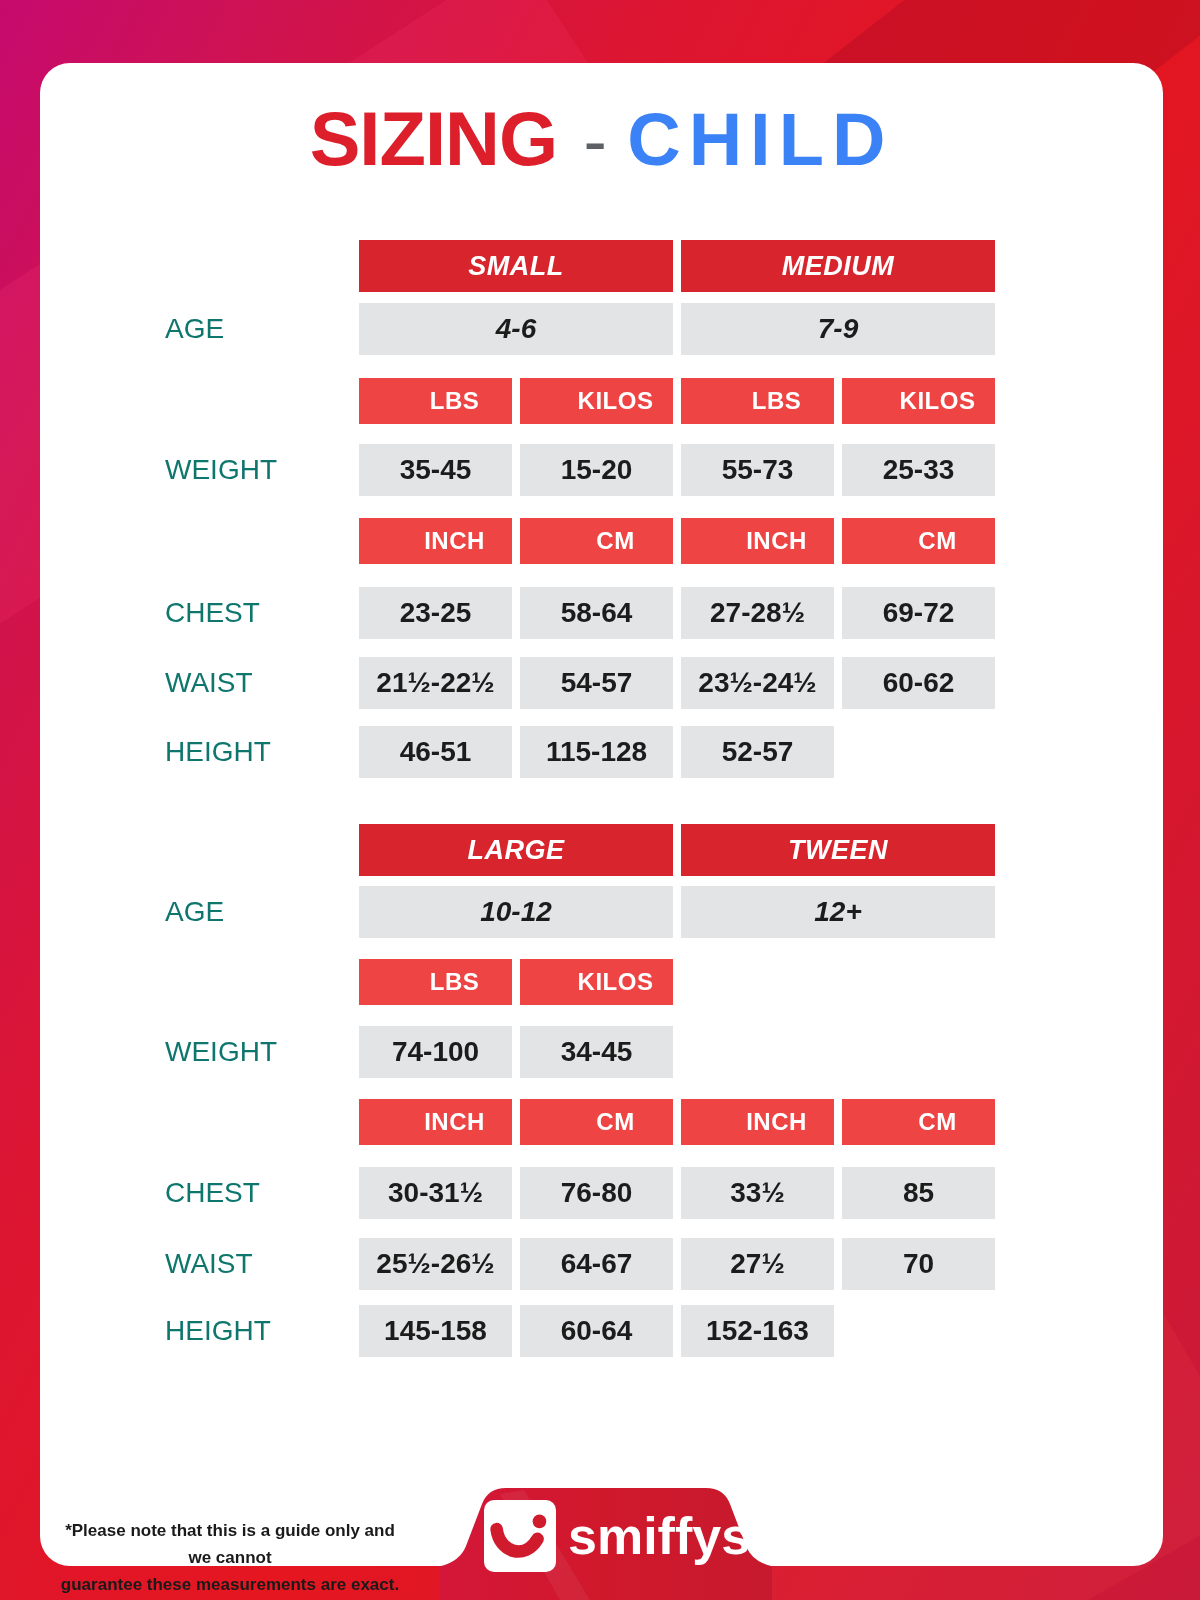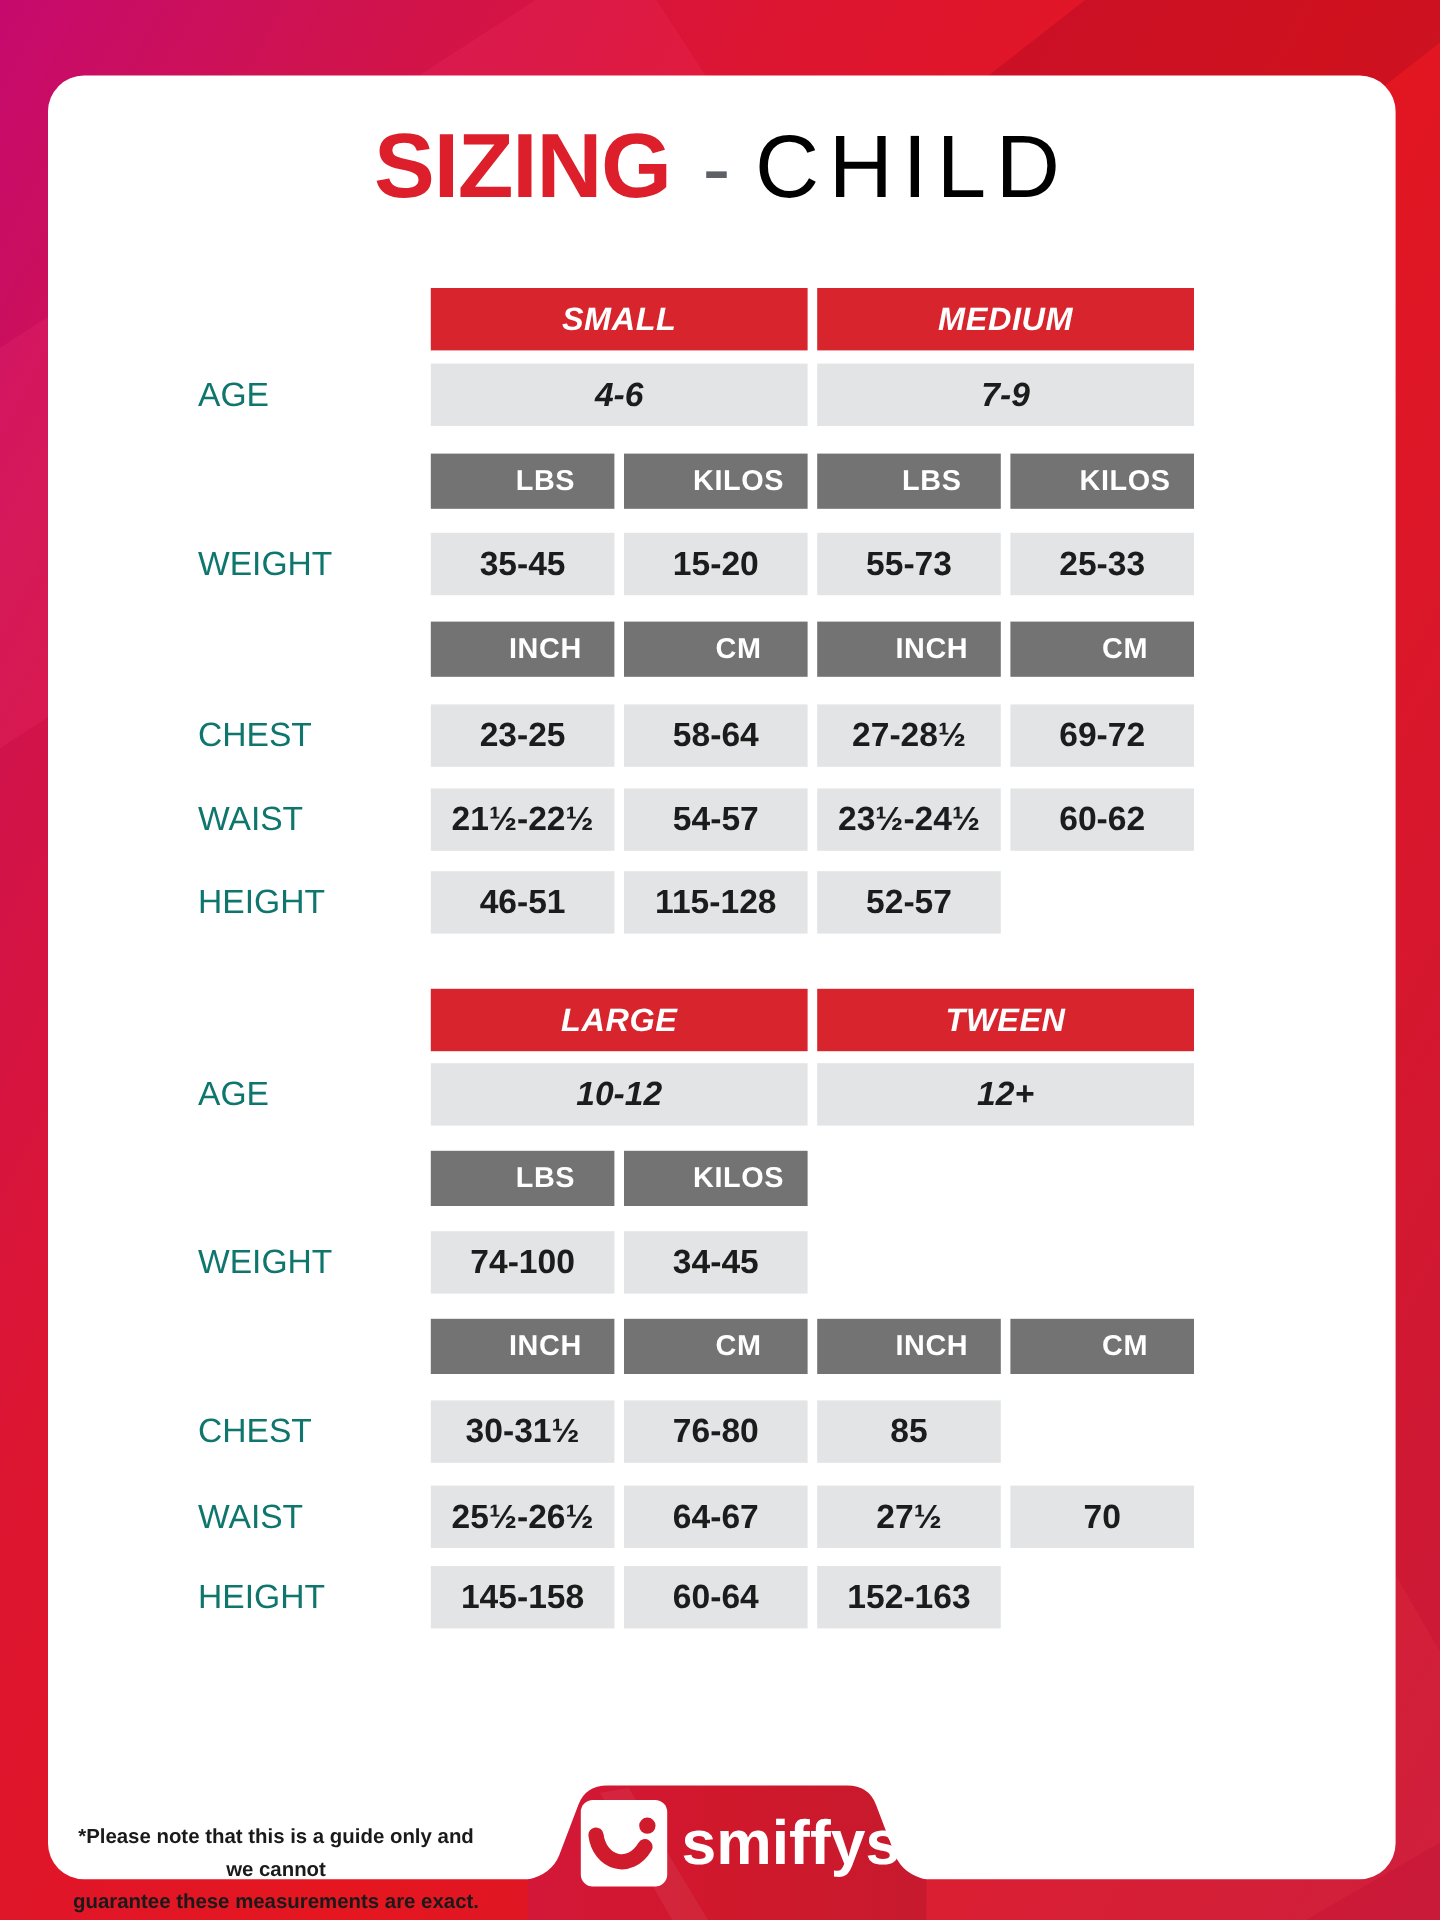--- a/index.html
+++ b/index.html
@@ -14,41 +14,41 @@
   .streak-c { width:950px; height:250px; background:rgba(255,80,80,0.12); left:320px; bottom:-150px; transform:rotate(-30deg); }
 
   .card {
     position:absolute; left:40px; top:63px; width:1123px; height:1503px;
     background:#ffffff; border-radius:30px; z-index:2;
   }
 
   .title { position:absolute; top:32px; left:0; width:100%; text-align:center; white-space:nowrap; }
   .title .t-red   { color:#dc1f2b; font-size:76px; font-weight:800; letter-spacing:-1px; }
   .title .t-sep   { color:#5d6065; font-size:70px; font-weight:400; margin:0 16px 0 22px; }
-  .title .t-gray  { color:#000000; font-size:74px; font-weight:400; letter-spacing:8px; }
+  .title .t-gray  { color:#3b82f6; font-size:74px; font-weight:700; letter-spacing:8px; }
 
   .sizing-table { position:absolute; left:125px; width:830px; }
   .t1 { top:177px; }
   .t2 { top:761px; }
   .row {
     display:grid;
     grid-template-columns:186px 153px 153px 153px 153px;
     column-gap:8px; height:52px;
   }
   .row.units { height:46px; }
   .rlabel {
     color:#0f766e; font-weight:400; font-size:28px;
     display:flex; align-items:center; justify-content:flex-start;
   }
   .cell {
     display:flex; align-items:center; justify-content:center;
     font-weight:700;
   }
   .size-h { background:#d8252d; color:#ffffff; font-size:27px; letter-spacing:0.5px; }
-  .unit   { background:#737373; color:#ffffff; font-size:24px; letter-spacing:0.5px;padding-left:38px; }
+  .unit   { background:#ef4444; color:#ffffff; font-size:24px; letter-spacing:0.5px;padding-left:38px; }
   .val    { background:#e3e4e5; color:#1c1c1c; font-size:28px; }
   .span2  { grid-column:span 2;font-style:italic; }
   .c2 { grid-column:2; }
   .mt11 { margin-top:11px; } .mt23 { margin-top:23px; } .mt20 { margin-top:20px; }
   .mt22 { margin-top:22px; } .mt18 { margin-top:18px; } .mt17 { margin-top:17px; }
   .mt10 { margin-top:10px; } .mt21 { margin-top:21px; } .mt19 { margin-top:19px; }
   .mt15 { margin-top:15px; }
 
   .footnote {
     position:absolute; left:20px; top:1436px; width:340px;
@@ -162,20 +162,21 @@
         <div></div>
         <div class="cell unit">INCH</div>
         <div class="cell unit">CM</div>
         <div class="cell unit">INCH</div>
         <div class="cell unit">CM</div>
       </div>
       <div class="row mt22">
         <div class="rlabel">CHEST</div>
         <div class="cell val">30-31½</div>
         <div class="cell val">76-80</div>
+        <div class="cell val">33½</div>
         <div class="cell val">85</div>
       </div>
       <div class="row mt19">
         <div class="rlabel">WAIST</div>
         <div class="cell val">25½-26½</div>
         <div class="cell val">64-67</div>
         <div class="cell val">27½</div>
         <div class="cell val">70</div>
       </div>
       <div class="row mt15">

